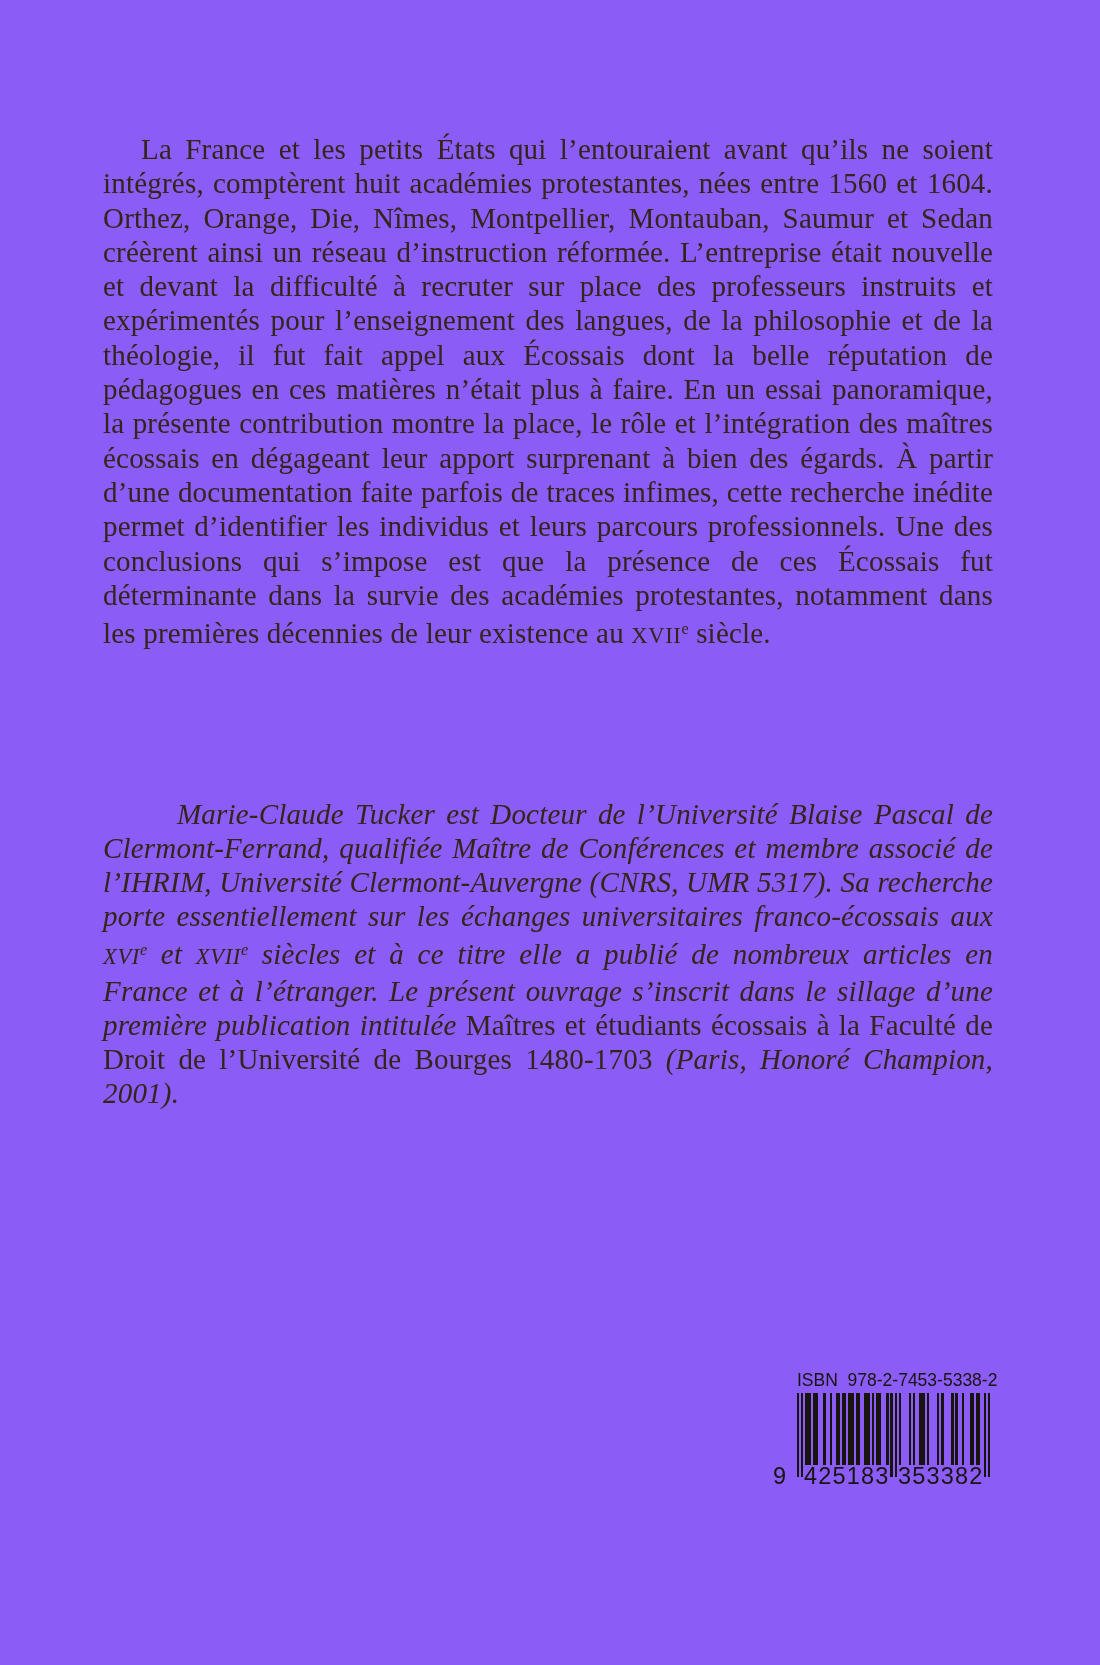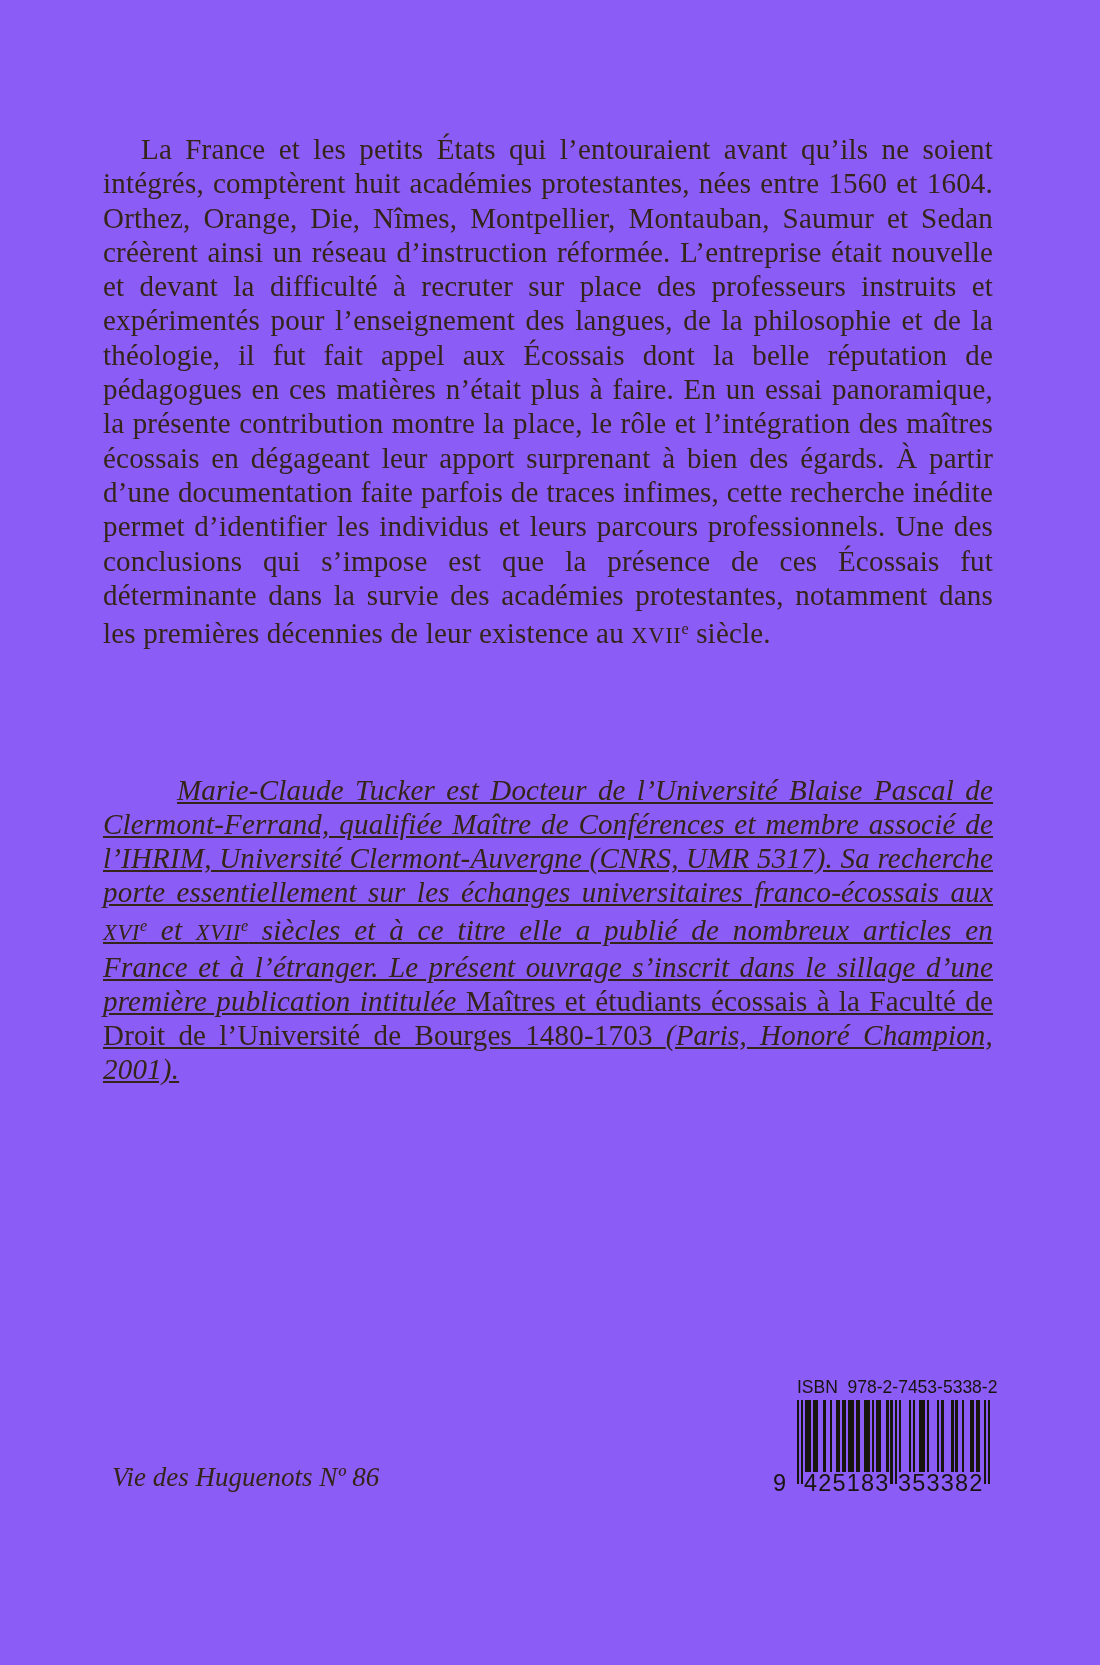--- a/index.html
+++ b/index.html
@@ -15,39 +15,38 @@
   .para {
     position: absolute;
     left: 103px;
     width: 890px;
     font-size: 29px;
     line-height: 34.3px;
     text-align: justify;
     letter-spacing: 0.2px;
   }
   .para-summary { top: 103px; text-indent: 38px; }
-  .para-bio { top: 744px; text-indent: 74px; font-style: italic; line-height: 34px; text-decoration: underline; }
+  .para-bio { top: 768px; text-indent: 74px; font-style: italic; line-height: 34px; }
   .para .rm { font-style: normal; }
   .para .sc { font-size: 0.78em; letter-spacing: 0.6px; }
   .para .sup { font-size: 0.56em; vertical-align: 0.55em; letter-spacing: 0; }
   .series-label {
     position: absolute;
     left: 112px;
     top: 1461px;
     font-size: 27px;
     font-style: italic;
     line-height: 32px;
     color: #33251a;
   }
   .isbn-block {
     position: absolute;
     left: 797px;
     top: 1371px;
     width: 193px;
-    margin-top: 7px;
   }
   .isbn-number {
     font-family: "Liberation Sans", "DejaVu Sans", sans-serif;
     font-size: 17.5px;
     line-height: 19px;
     color: #181410;
     white-space: pre;
     text-align: center;
     width: 100%;
   }
@@ -79,21 +78,20 @@
 </style>
 </head>
 <body>
 
 <div class="page">
 
   <p class="para para-summary"><span>La France et les petits États qui l’entouraient avant qu’ils ne soient intégrés, comptèrent huit académies protestantes, nées entre 1560 et 1604. Orthez, Orange, Die, Nîmes, Montpellier, Montauban, Saumur et Sedan créèrent ainsi un réseau d’instruction réformée. L’entreprise était nouvelle et devant la difficulté à recruter sur place des professeurs instruits et expérimentés pour l’enseignement des langues, de la philosophie et de la théologie, il fut fait appel aux Écossais dont la belle réputation de pédagogues en ces matières n’était plus à faire. En un essai panoramique, la présente contribution montre la place, le rôle et l’intégration des maîtres écossais en dégageant leur apport surprenant à bien des égards. À partir d’une documentation faite parfois de traces infimes, cette recherche inédite permet d’identifier les individus et leurs parcours professionnels. Une des conclusions qui s’impose est que la présence de ces Écossais fut déterminante dans la survie des académies protestantes, notamment dans les premières décennies de leur existence au </span><span class="sc">XVII</span><span class="sup">e</span><span> siècle.</span></p>
 
   <p class="para para-bio"><span>Marie-Claude Tucker est Docteur de l’Université Blaise Pascal de Clermont-Ferrand, qualifiée Maître de Conférences et membre associé de l’IHRIM, Université Clermont-Auvergne (CNRS, UMR 5317). Sa recherche porte essentiellement sur les échanges universitaires franco-écossais aux </span><span class="sc">XVI</span><span class="sup">e</span><span> et </span><span class="sc">XVII</span><span class="sup">e</span><span> siècles et à ce titre elle a publié de nombreux articles en France et à l’étranger. Le présent ouvrage s’inscrit dans le sillage d’une première publication intitulée </span><span class="rm">Maîtres et étudiants écossais à la Faculté de Droit de l’Université de Bourges 1480-1703 </span><span>(Paris, Honoré Champion, 2001).</span></p>
 
-  <div class="series-label">Vie des Huguenots Nº 86</div>
 
   <div class="isbn-block">
     <div class="isbn-number">ISBN  978-2-7453-5338-2</div>
     <div class="barcode">
       <div>
           <div class="bar guard" style="left: 0px; width: 2.28px;"></div>
           <div class="bar guard" style="left: 4.06px; width: 2.28px;"></div>
           <div class="bar" style="left: 8.13px; width: 6.34px;"></div>
           <div class="bar" style="left: 16.25px; width: 4.31px;"></div>
           <div class="bar" style="left: 26.41px; width: 2.28px;"></div>

